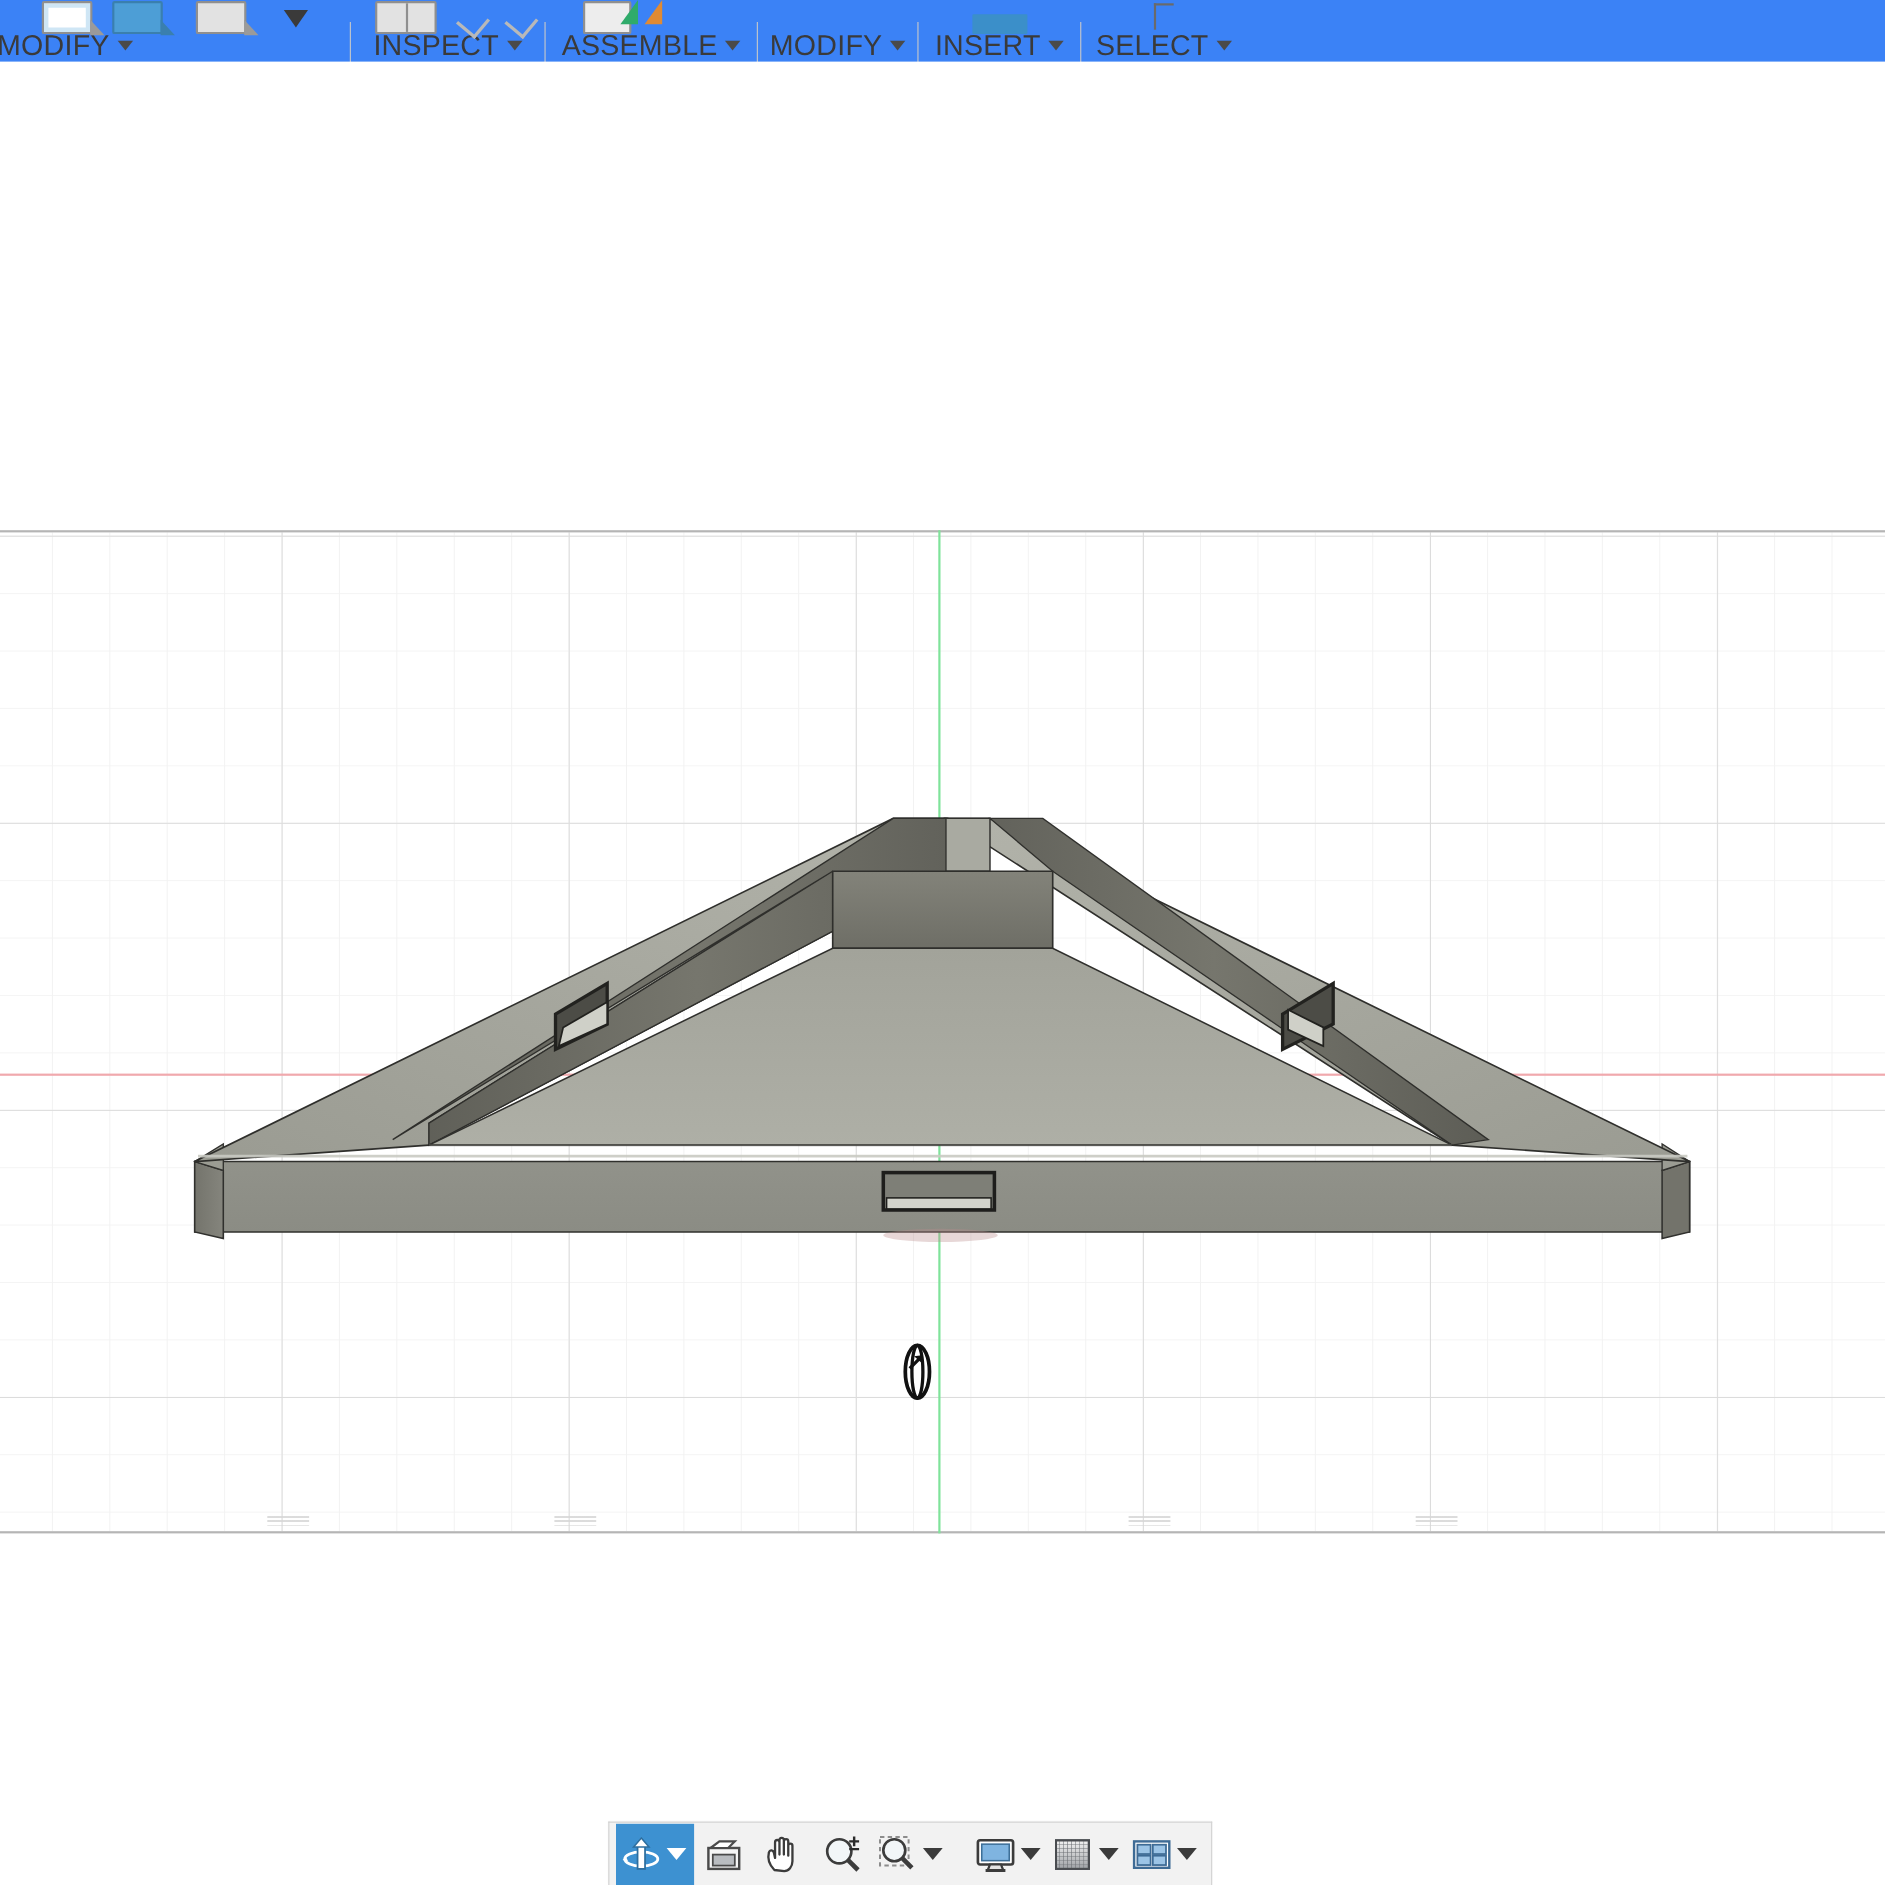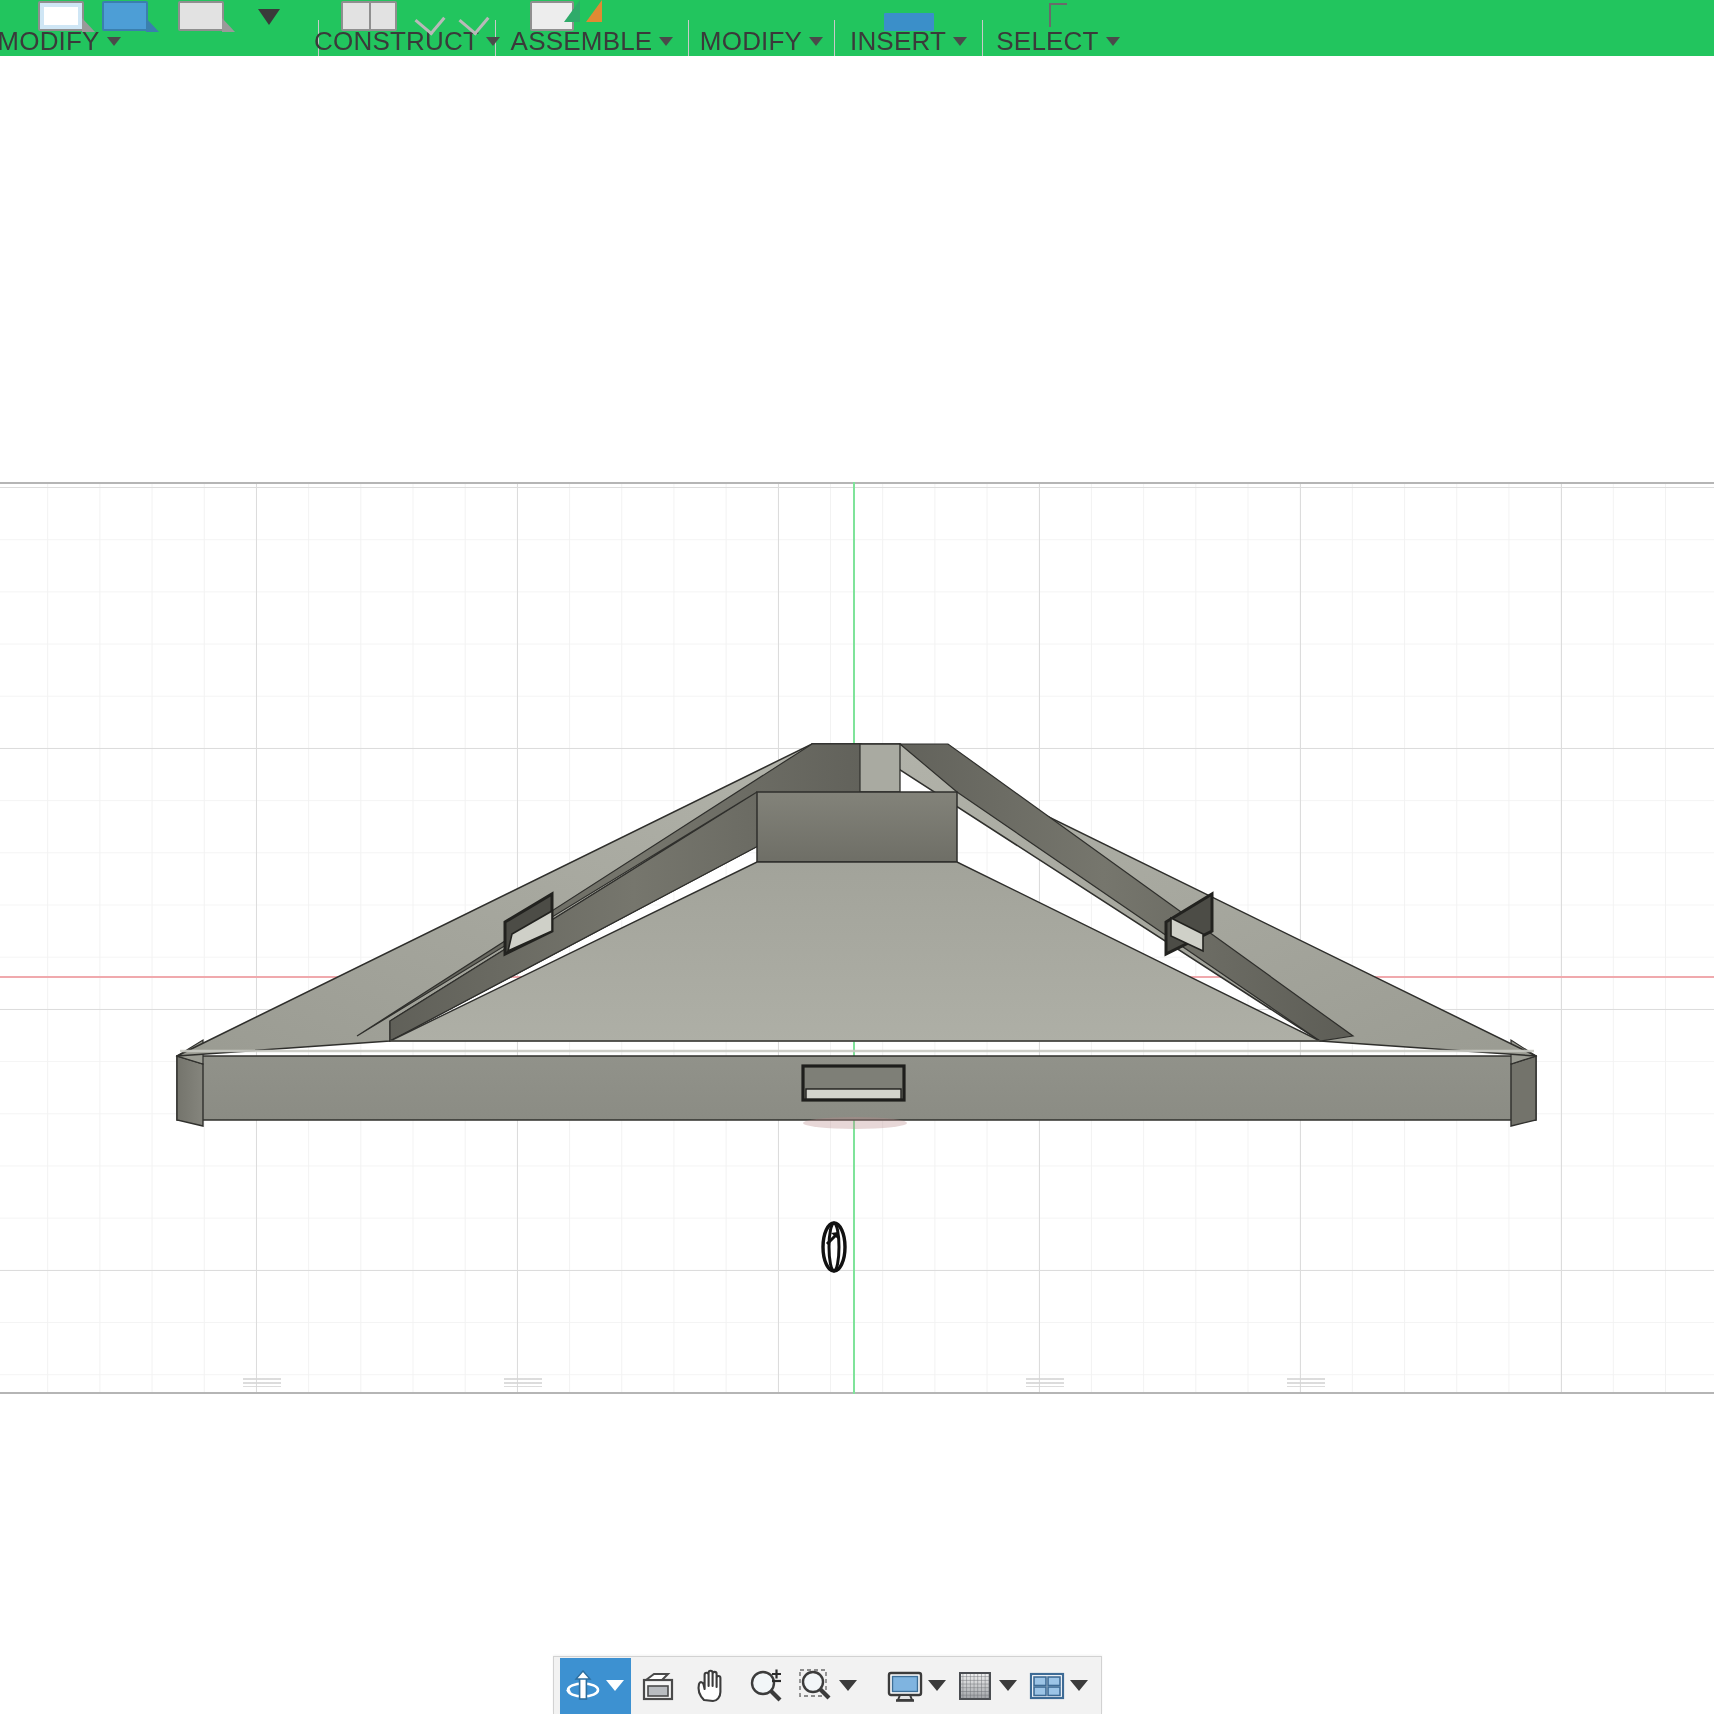--- a/index.html
+++ b/index.html
@@ -4,21 +4,21 @@
 <style>
   * { margin:0; padding:0; box-sizing:border-box; }
   html,body { width:1714px; height:1714px; overflow:hidden; background:#ffffff;
     font-family:"Liberation Sans", sans-serif; }
 
   #app { position:relative; width:1714px; height:1714px; background:#ffffff; }
 
   
   .ribbon {
     position:absolute; left:0; top:0; width:1714px; height:68px;
-    background:#22c55e; border-bottom:1px solid #cfcfcf;
+    background:#3b82f6; border-bottom:1px solid #cfcfcf;
     display:flex; align-items:flex-end;
   }
   .rib-group { position:relative; height:56px; display:flex; flex-direction:column;
     justify-content:flex-end; align-items:center; }
   .rib-sep { width:1px; height:46px; background:#c9c9c9; align-self:flex-end; margin-bottom:1px; }
 
   .rib-icons { position:absolute; top:-18px; left:0; width:100%; height:38px;
     display:flex; align-items:flex-end; justify-content:center; gap:10px; }
 
   .rib-label { font-size:26px; color:#3a3a3a; letter-spacing:.2px;
@@ -132,21 +132,21 @@
 
     <div class="rib-sep"></div>
 
     <div class="rib-group" style="width:176px;">
       <div class="rib-icons" style="justify-content:flex-start;padding-left:22px;gap:22px">
         <div class="ico-split"></div>
         <div class="glyph-chk"></div>
         <div class="glyph-chk"></div>
       </div>
       <div class="rib-label">
-        <span>CONSTRUCT</span>
+        <span>INSPECT</span>
         <i class="caret"></i>
       </div>
     </div>
 
     <div class="rib-sep"></div>
 
     <div class="rib-group" style="width:192px;">
       <div class="rib-icons" style="justify-content:flex-start;padding-left:34px">
         <div class="ico-plane">
           <span class="tri-g"></span>

